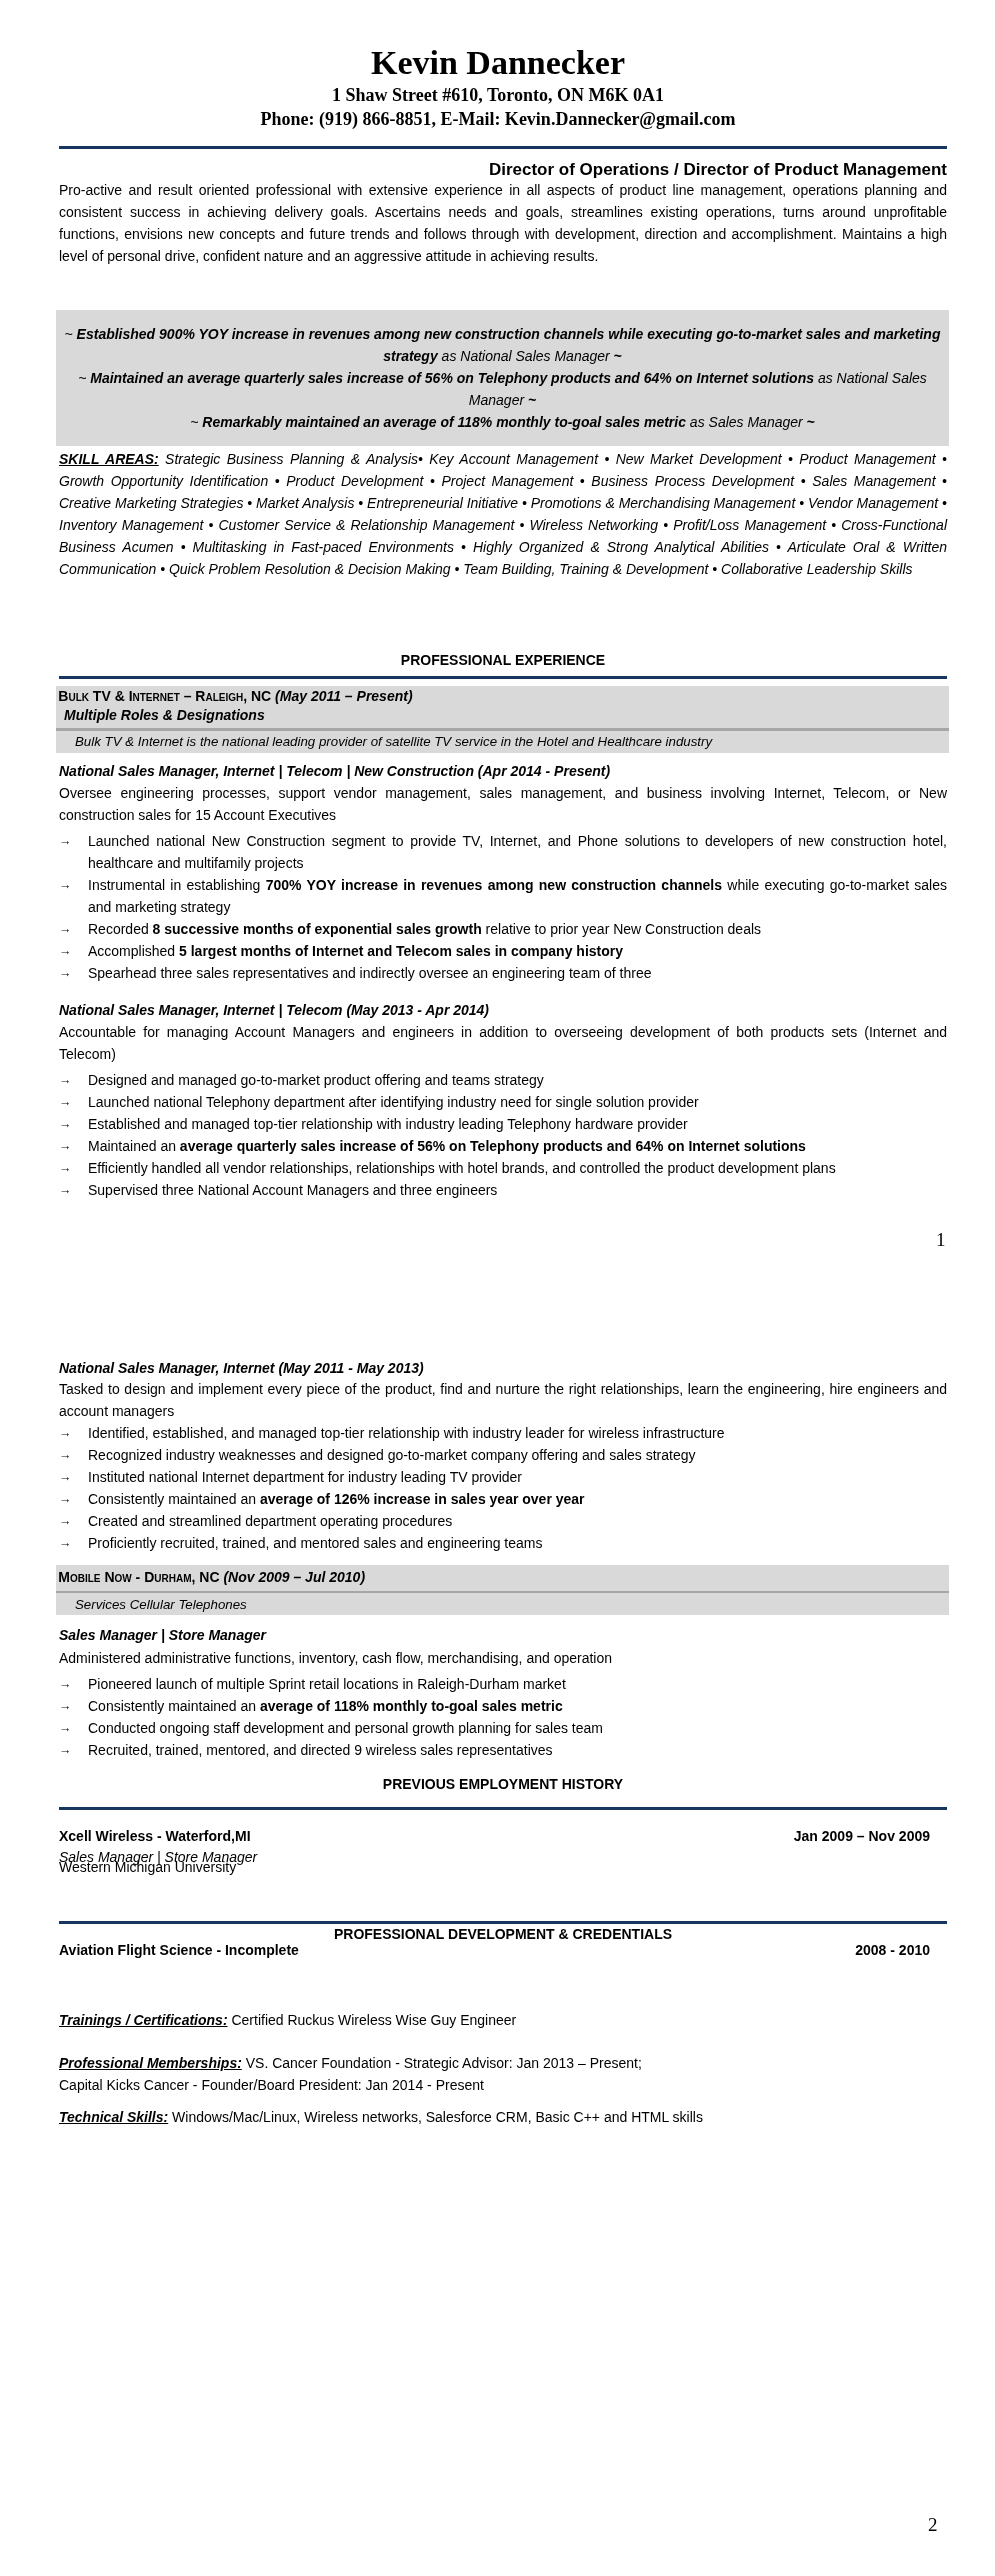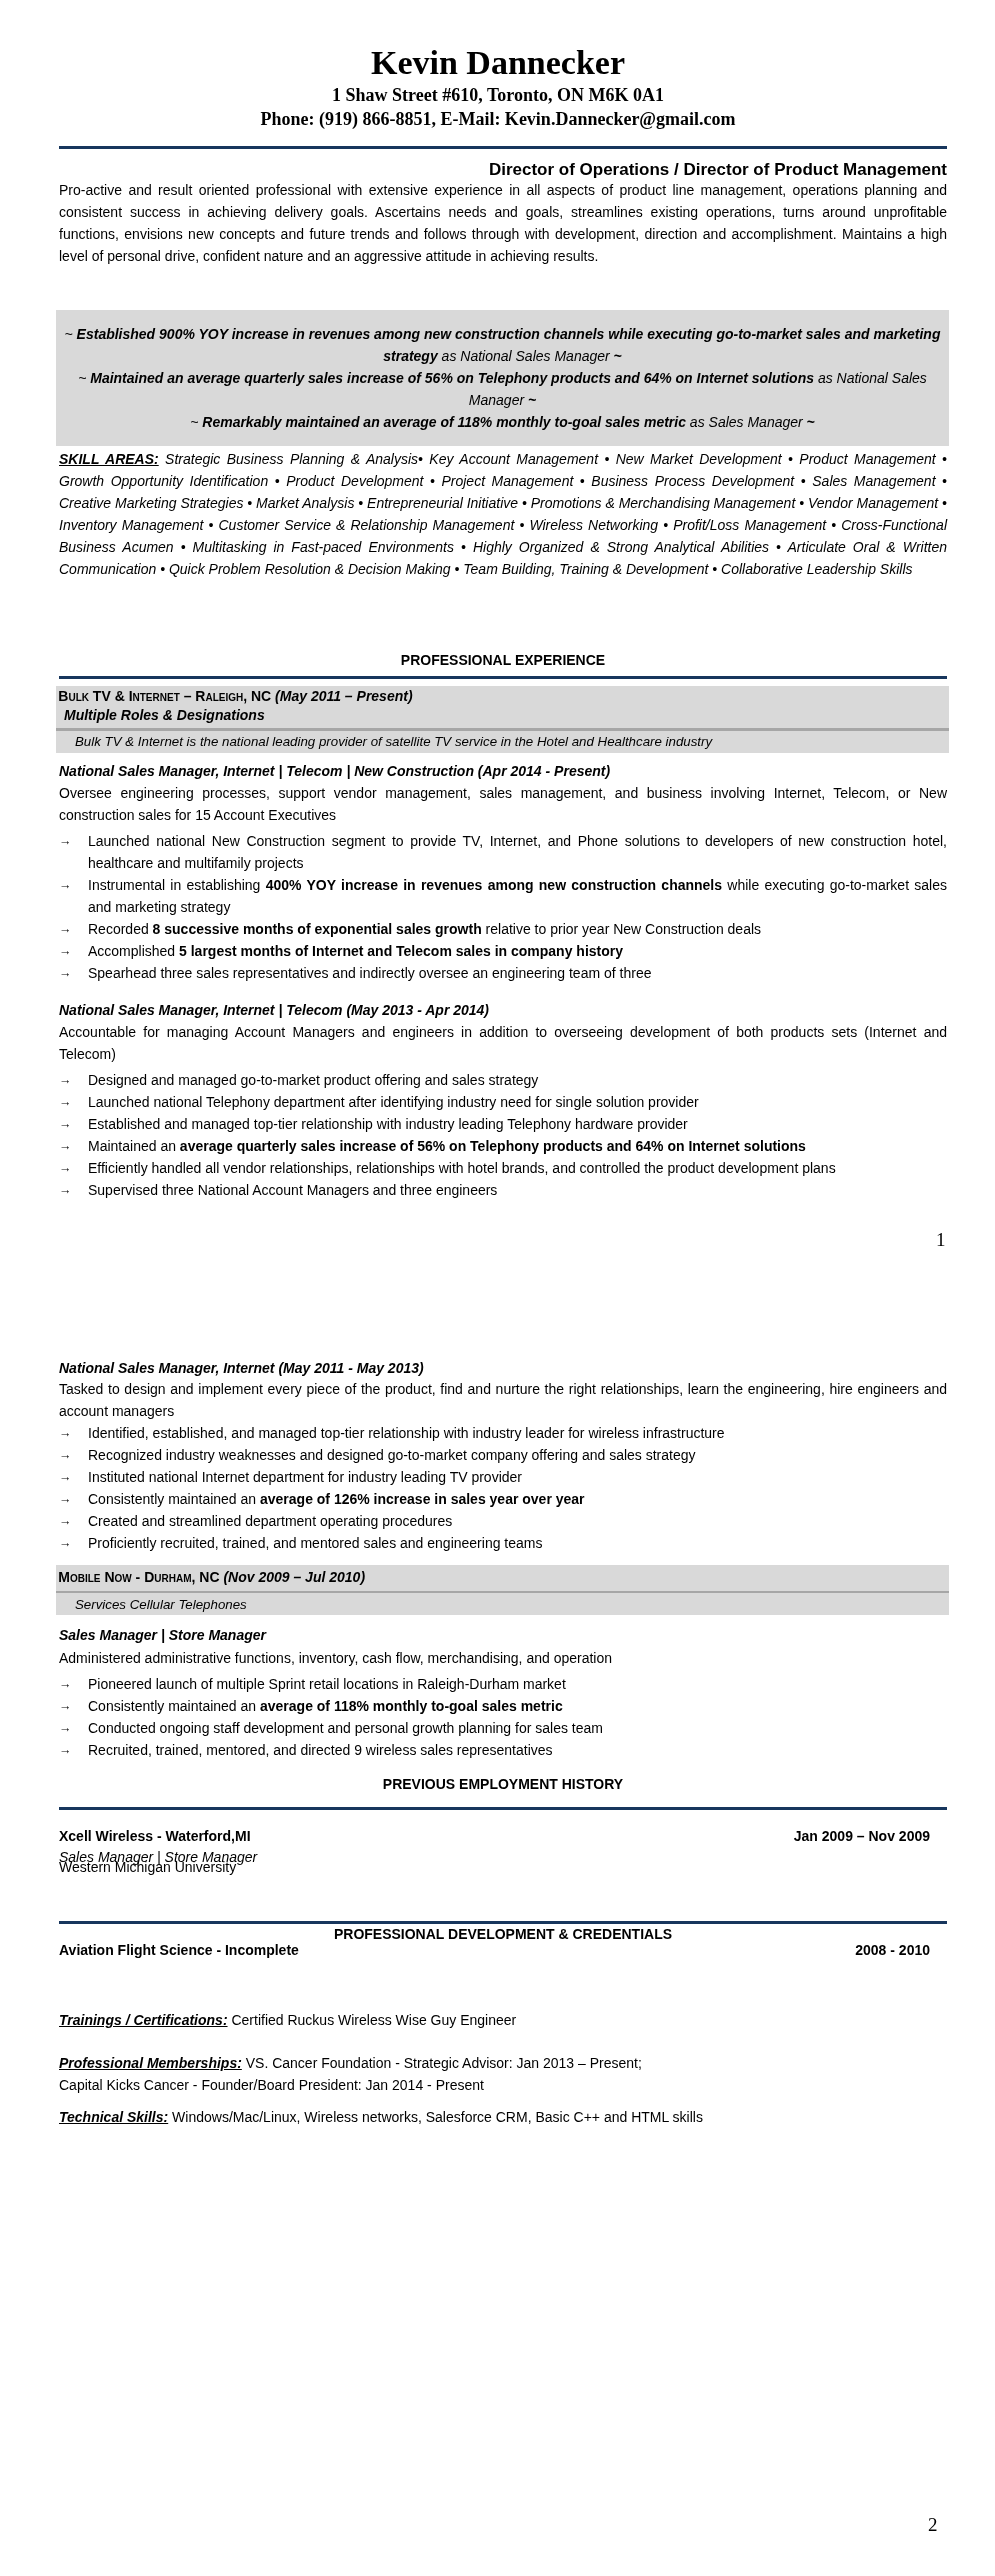--- a/index.html
+++ b/index.html
@@ -61,30 +61,30 @@
   <div class="company-line"><span class="sc">Bulk TV &amp; Internet – Raleigh, NC</span><i> (May 2011 – Present)</i></div>
   <div class="company-sub">Multiple Roles &amp; Designations</div>
   <div class="company-sep"></div>
   <div class="company-desc">Bulk TV &amp; Internet is the national leading provider of satellite TV service in the Hotel and Healthcare industry</div>
 </div>
 
 <div class="role-title" style="top:761px">National Sales Manager, Internet | Telecom | New Construction (Apr 2014 - Present)</div>
 <div class="role-desc" style="top:782px">Oversee engineering processes, support vendor management, sales management, and business involving Internet, Telecom, or New construction sales for 15 Account Executives</div>
 <ul class="bullets" style="top:830px">
   <li><span class="arrow">→</span><span>Launched national New Construction segment to provide TV, Internet, and Phone solutions to developers of new construction hotel, healthcare and multifamily projects</span></li>
-  <li><span class="arrow">→</span><span>Instrumental in establishing </span><b>400% YOY increase in revenues among new construction channels</b><span> while executing go-to-market sales and marketing strategy</span></li>
+  <li><span class="arrow">→</span><span>Instrumental in establishing </span><b>700% YOY increase in revenues among new construction channels</b><span> while executing go-to-market sales and marketing strategy</span></li>
   <li><span class="arrow">→</span><span>Recorded </span><b>8 successive months of exponential sales growth</b><span> relative to prior year New Construction deals</span></li>
   <li><span class="arrow">→</span><span>Accomplished </span><b>5 largest months of Internet and Telecom sales in company history</b></li>
   <li><span class="arrow">→</span><span>Spearhead three sales representatives and indirectly oversee an engineering team of three</span></li>
 </ul>
 
 <div class="role-title" style="top:1000px">National Sales Manager, Internet | Telecom (May 2013 - Apr 2014)</div>
 <div class="role-desc" style="top:1021px">Accountable for managing Account Managers and engineers in addition to overseeing development of both products sets (Internet and Telecom)</div>
 <ul class="bullets" style="top:1069px">
-  <li><span class="arrow">→</span><span>Designed and managed go-to-market product offering and sales strategy</span></li>
+  <li><span class="arrow">→</span><span>Designed and managed go-to-market product offering and teams strategy</span></li>
   <li><span class="arrow">→</span><span>Launched national Telephony department after identifying industry need for single solution provider</span></li>
   <li><span class="arrow">→</span><span>Established and managed top-tier relationship with industry leading Telephony hardware provider</span></li>
   <li><span class="arrow">→</span><span>Maintained an </span><b>average quarterly sales increase of 56% on Telephony products and 64% on Internet solutions</b></li>
   <li><span class="arrow">→</span><span>Efficiently handled all vendor relationships, relationships with hotel brands, and controlled the product development plans</span></li>
   <li><span class="arrow">→</span><span>Supervised three National Account Managers and three engineers</span></li>
 </ul>
 
 <div class="pagenum" style="top:1229px; left:936px">1</div>
 
 <div class="role-title" style="top:1358px">National Sales Manager, Internet (May 2011 - May 2013)</div>

